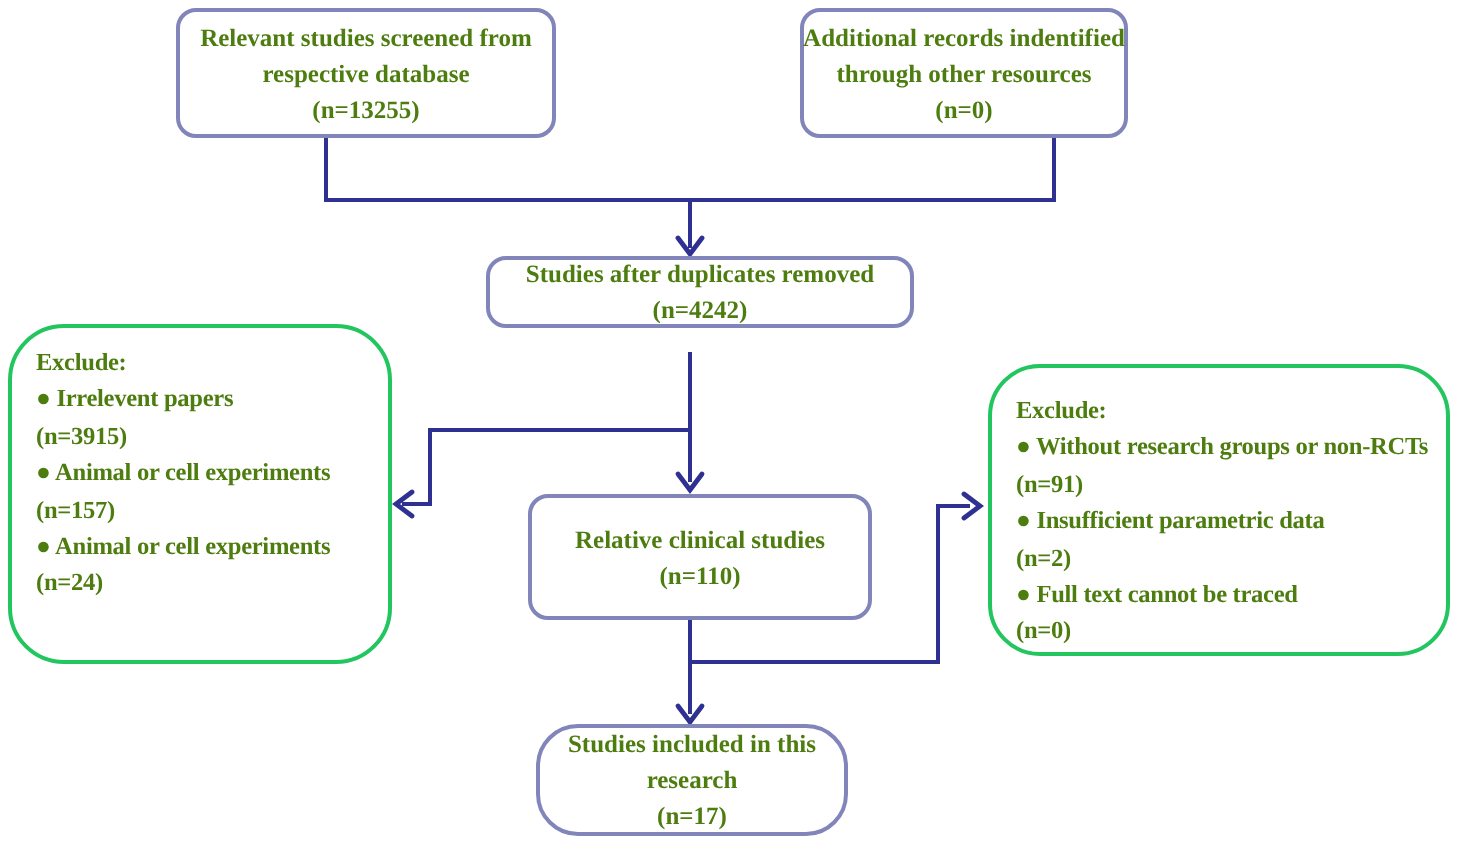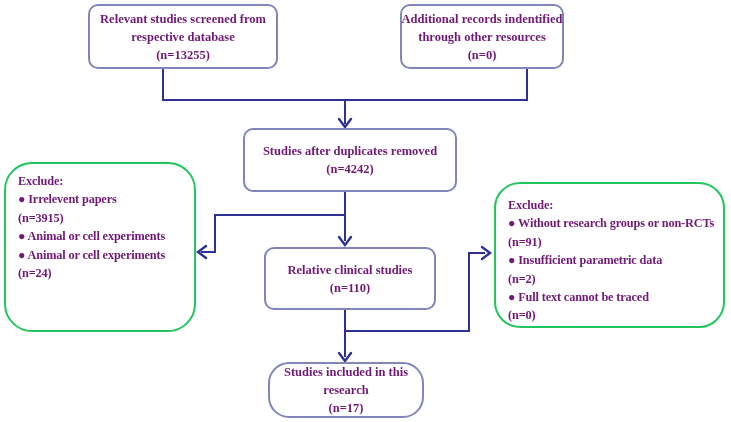--- a/index.html
+++ b/index.html
@@ -13,21 +13,21 @@
   }
   .connectors {
     position: absolute;
     left: 0; top: 0;
     width: 731px; height: 422px;
   }
   .box {
     position: absolute;
     box-sizing: border-box;
     background: #ffffff;
-    color: #701a75;
+    color: #4d7c0f;
     font-weight: bold;
   }
   .box.center {
     border: 2px solid #8185ba;
     border-radius: 10px;
     display: flex;
     flex-direction: column;
     justify-content: center;
     align-items: center;
     text-align: center;
@@ -40,21 +40,21 @@
     font-size: 12.3px;
     line-height: 18.4px;
     padding: 8px 8px 0 12px;
   }
   .box .ln { display: block; white-space: nowrap; }
   .box.side .ln { text-align: left; letter-spacing: -0.15px; }
 
   
   #box-screened   { left: 88px;  top: 4px;   width: 190px; height: 65px; }
   #box-additional { left: 400px; top: 4px;   width: 164px; height: 65px; }
-  #box-duplicates { left: 243px; top: 128px; width: 214px; height: 64px; }
+  #box-duplicates { left: 243px; top: 128px; width: 214px; height: 36px; }
   #box-exclude-left  { left: 4px;   top: 162px; width: 192px; height: 170px; }
   #box-relative   { left: 264px; top: 247px; width: 172px; height: 63px; }
   #box-exclude-right { left: 494px; top: 182px; width: 231px; height: 146px; border-radius: 26px; padding-top: 12px; }
   #box-included   { left: 268px; top: 362px; width: 156px; height: 56px; border-radius: 21px; }
 </style>
 </head>
 <body>
 
 <div class="stage">
 
@@ -91,20 +91,21 @@
   <div class="box center" id="box-duplicates">
     <span class="ln">Studies after duplicates removed</span>
     <span class="ln">(n=4242)</span>
   </div>
 
   <div class="box side" id="box-exclude-left">
     <span class="ln">Exclude:</span>
     <span class="ln">● Irrelevent papers</span>
     <span class="ln">(n=3915)</span>
     <span class="ln">● Animal or cell experiments</span>
+    <span class="ln">(n=157)</span>
     <span class="ln">● Animal or  cell experiments</span>
     <span class="ln">(n=24)</span>
   </div>
 
   <div class="box center" id="box-relative">
     <span class="ln">Relative clinical studies</span>
     <span class="ln">(n=110)</span>
   </div>
 
   <div class="box side" id="box-exclude-right">

